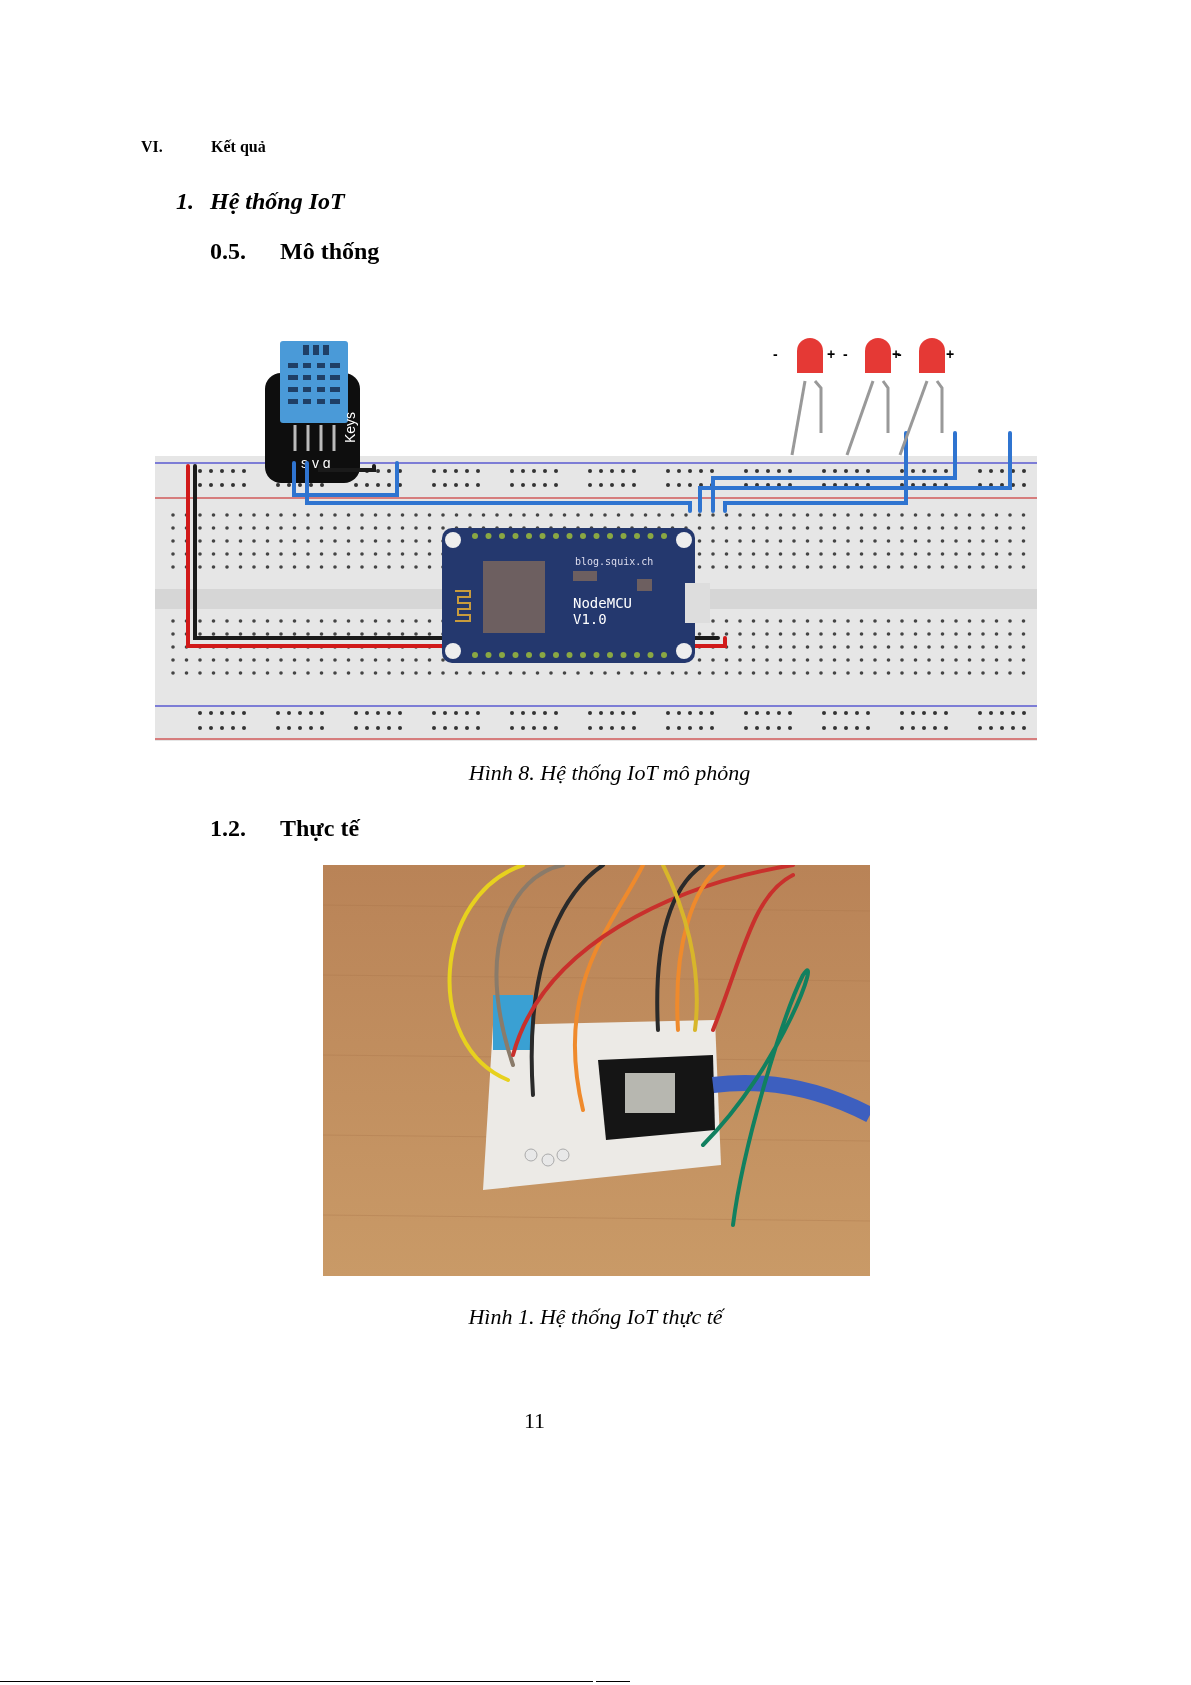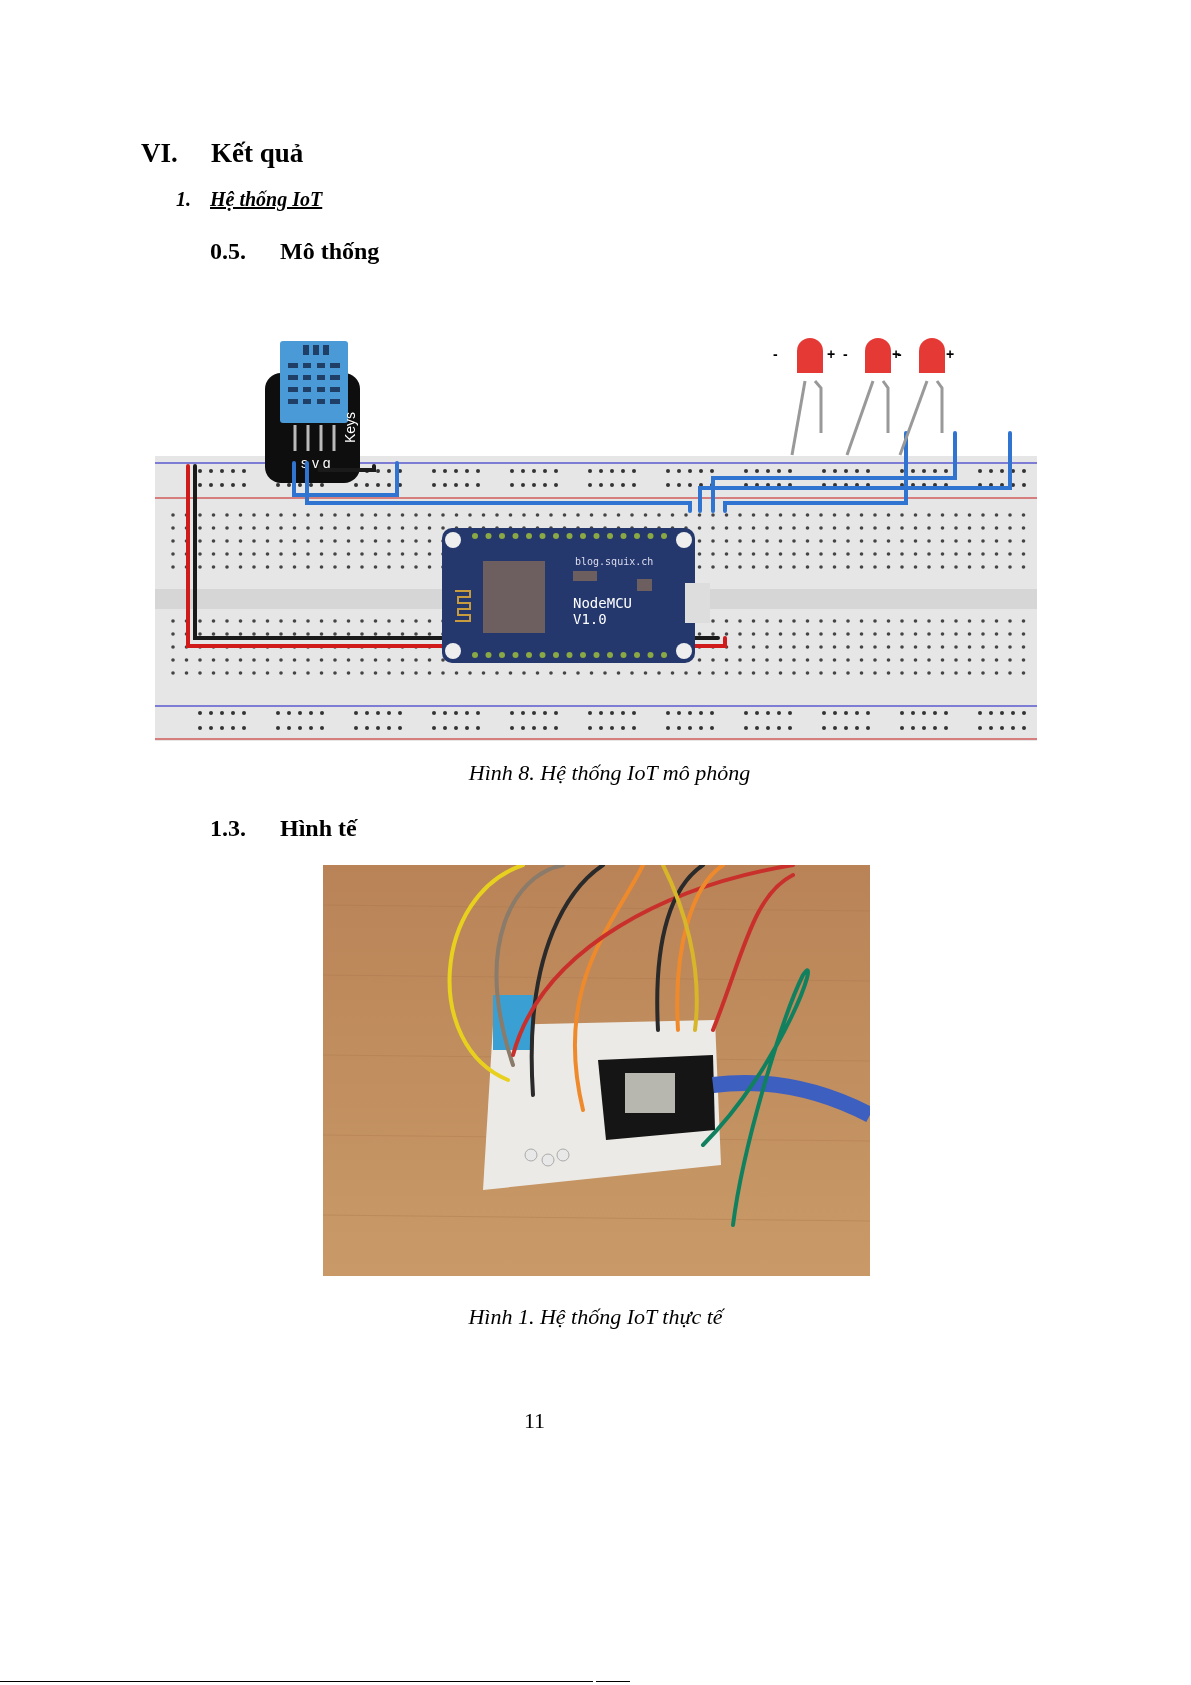--- a/index.html
+++ b/index.html
@@ -1,20 +1,20 @@
 <!DOCTYPE html>
 <html><head>
 <meta charset="utf-8">
 <style>
   html,body{margin:0;padding:0;background:#fff;}
   body{width:1191px;height:1685px;position:relative;overflow:hidden;font-family:"Liberation Serif",serif;color:#000;}
   .abs{position:absolute;}
-  .h1{left:141px;top:138px;font-size:27px;font-weight:bold;}
+  .h1{left:141px;top:138px;font-size:16px;font-weight:bold;}
   .h1 .num{display:inline-block;width:70px;}
-  .h2{left:176px;top:188px;font-size:20px;font-weight:bold;font-style:italic;text-decoration:underline;}
+  .h2{left:176px;top:188px;font-size:24px;font-weight:bold;font-style:italic;}
   .h2 .num{display:inline-block;width:34px;}
   .h3{font-size:24px;font-weight:bold;}
   .h3 .num{display:inline-block;width:70px;}
   .cap{font-size:22px;font-style:italic;width:1191px;text-align:center;left:0;}
   .pagenum{font-size:22px;width:1069px;text-align:center;left:0;top:1408px;}
   .fig1{left:155px;top:333px;width:882px;height:410px;}
   .fig2{left:323px;top:865px;width:547px;height:411px;overflow:hidden;}
   .footline{left:0;top:1681px;width:593px;height:1px;background:#000;}
   .footline2{left:596px;top:1681px;width:34px;height:1px;background:#000;}
 </style>
@@ -1018,21 +1018,21 @@
         <circle cx="482" cy="322" r="3" fill="#8aa843"></circle>
         <circle cx="495.5" cy="322" r="3" fill="#8aa843"></circle>
         <circle cx="509" cy="322" r="3" fill="#8aa843"></circle>
       </g>
   </g>
 </svg>
 
 <div class="abs cap" style="top:760px;padding-left:14px;">Hình 8. Hệ thống IoT mô phỏng</div>
 
 <div class="abs h3" style="left:210px;top:815px;">
-  <span class="num">1.3.</span><span>Hình tế</span>
+  <span class="num">1.2.</span><span>Thực tế</span>
 </div>
 
 <svg class="abs fig2" viewBox="0 0 547 411" xmlns="http://www.w3.org/2000/svg">
   <defs>
     <linearGradient id="wood" x1="0" y1="0" x2="0" y2="1">
       <stop offset="0" stop-color="#b98357"></stop>
         <stop offset="1" stop-color="#c99a67"></stop>
     </linearGradient>
   </defs>
   <rect width="547" height="411" fill="url(#wood)"></rect>

